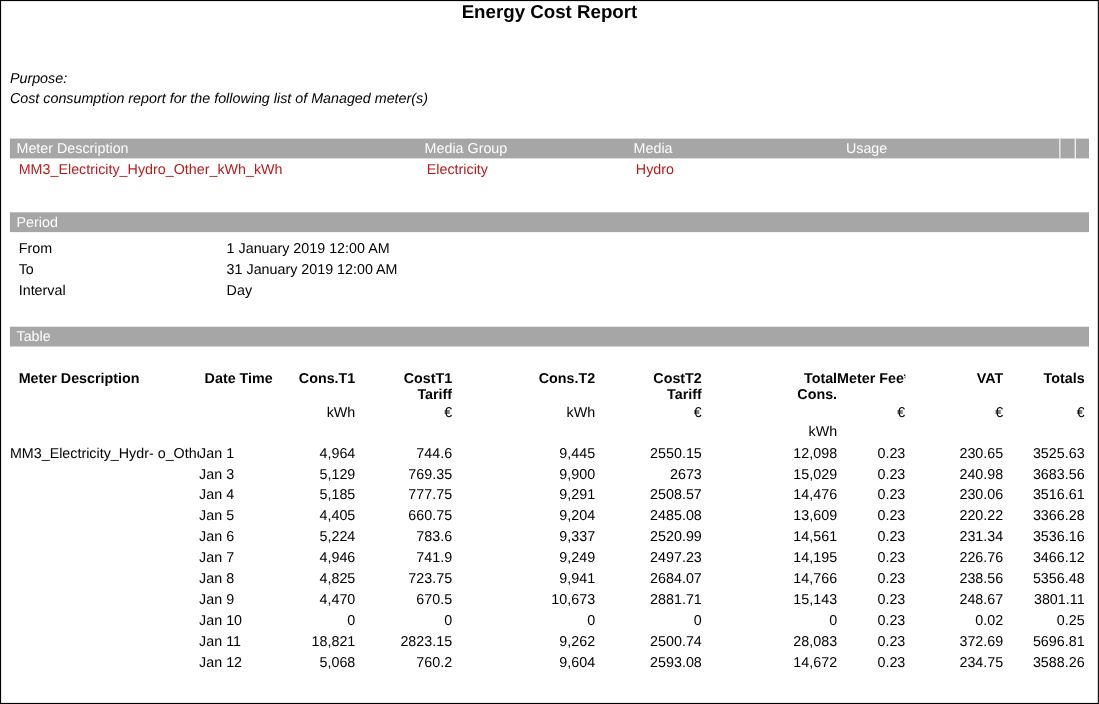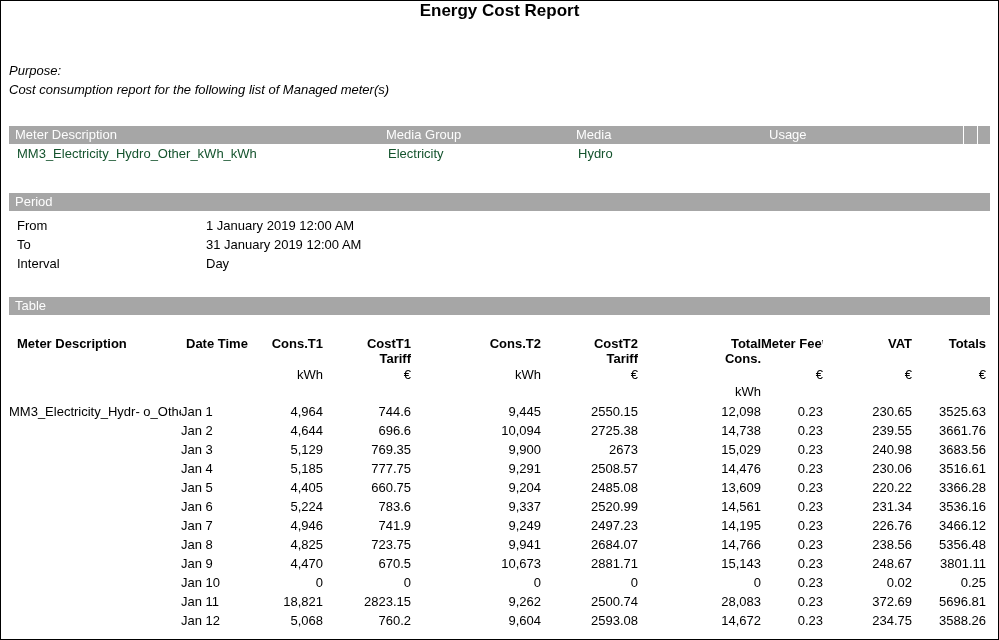--- a/index.html
+++ b/index.html
@@ -39,21 +39,21 @@
     grid-template-columns: 371px 190px 193px 1fr 14px 13px;
   }
   .meter-grid .sep { border-left: 1px solid #fff; height: 18px; }
   .meter-row {
     display: grid;
     grid-template-columns: 371px 190px 193px 1fr 14px 13px;
     margin: 0 8px;
     padding-left: 6px;
     height: 19px;
     line-height: 19px;
-    color: #14532d;
+    color: #b91c1c;
   }
   .meter-row > div { padding-left: 2px; }
 
   .period-rows { margin: 5px 8px 0 8px; }
   .period-row { display: flex; line-height: 19px; }
   .period-row .plabel { width: 197px; padding-left: 8px; }
 
   table.report {
     border-collapse: collapse;
     table-layout: fixed;
@@ -205,32 +205,20 @@
           <td class="c-num">744.6</td>
           <td class="c-num">9,445</td>
           <td class="c-num">2550.15</td>
           <td class="c-num">12,098</td>
           <td class="c-num">0.23</td>
           <td class="c-num">230.65</td>
           <td class="c-num">3525.63</td>
         </tr>
         <tr>
           <td class="c-meter"></td>
-          <td class="c-date">Jan 2</td>
-          <td class="c-num">4,644</td>
-          <td class="c-num">696.6</td>
-          <td class="c-num">10,094</td>
-          <td class="c-num">2725.38</td>
-          <td class="c-num">14,738</td>
-          <td class="c-num">0.23</td>
-          <td class="c-num">239.55</td>
-          <td class="c-num">3661.76</td>
-        </tr>
-        <tr>
-          <td class="c-meter"></td>
           <td class="c-date">Jan 3</td>
           <td class="c-num">5,129</td>
           <td class="c-num">769.35</td>
           <td class="c-num">9,900</td>
           <td class="c-num">2673</td>
           <td class="c-num">15,029</td>
           <td class="c-num">0.23</td>
           <td class="c-num">240.98</td>
           <td class="c-num">3683.56</td>
         </tr>

